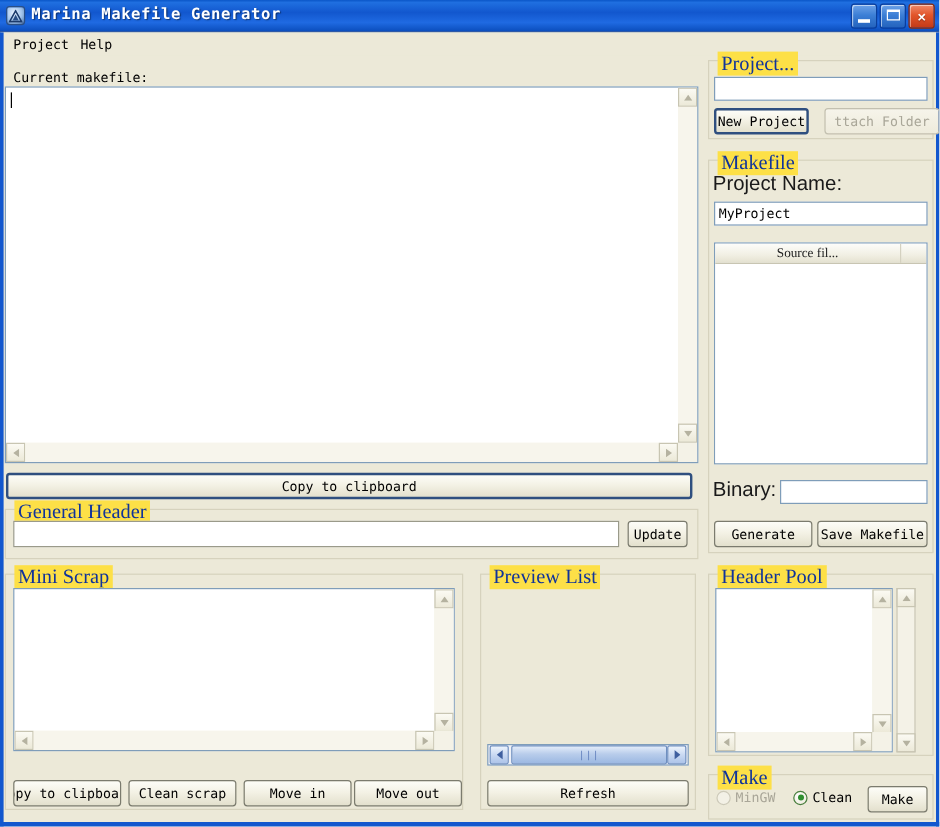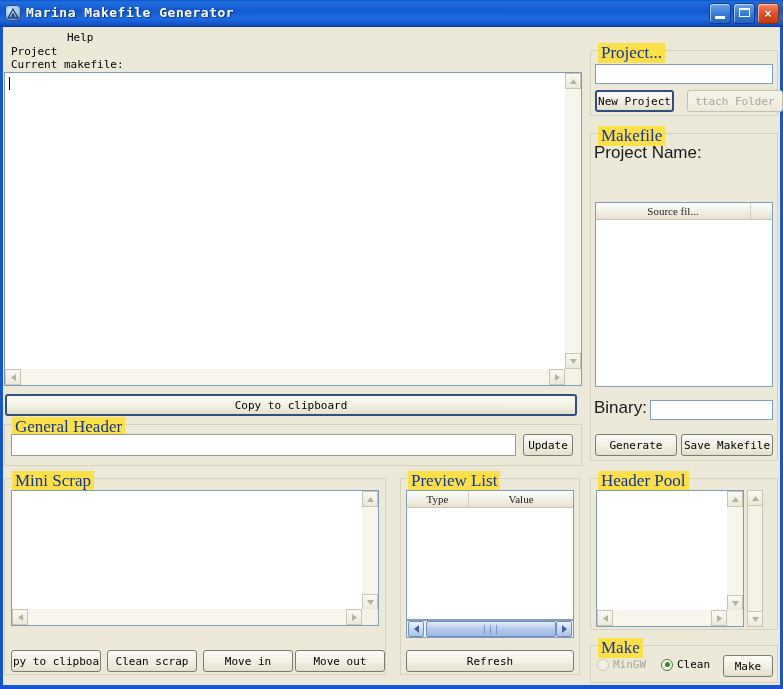--- a/index.html
+++ b/index.html
@@ -240,21 +240,21 @@
       <div class="tb-btn">
         <span class="max-box"></span>
       </div>
       <div class="tb-btn close">
         <span class="g">×</span>
       </div>
     </div>
   </div>
 
   <div class="menubar">
-    <div class="menu-item" style="left:7px;margin-top:14px;">Project</div>
+    <div class="menu-item" style="left:7px;">Project</div>
     <div class="menu-item" style="left:63px;">Help</div>
   </div>
 
   <div class="wborder-l"></div>
   <div class="wborder-r"></div>
   <div class="wborder-b"></div>
 
   <div class="label" style="left:11px; top:58px;">Current makefile:</div>
 
   <div class="panel" style="left:4px; top:72px; width:578px; height:314px;">
@@ -332,27 +332,20 @@
     <div style="position:absolute; right:0; bottom:0; width:16px; height:16px; background:#f4f2e7;"></div>
   </div>
 
   <div class="button" style="left:11px;  top:650px; width:90px; height:22px;">opy to clipboar</div>
   <div class="button" style="left:107px; top:650px; width:90px; height:22px;">Clean scrap</div>
   <div class="button" style="left:203px; top:650px; width:90px; height:22px;">Move in</div>
   <div class="button" style="left:295px; top:650px; width:90px; height:22px;">Move out</div>
 
   <div class="groupbox" style="left:400px; top:478px; width:180px; height:197px;">
     <span class="gb-title">Preview List</span>
-  </div>
-  <div class="panel" style="left:406px; top:490px; width:168px; height:130px;">
-    <div class="listhdr">
-      <div class="col" style="width:62px;">Type</div>
-      <div class="col" style="width:104px; border-right:none;">Value</div>
-    </div>
-    <div style="position:absolute; left:0; top:17px; right:0; bottom:18px; background:#fff;"></div>
   </div>
 
   <div class="sb-h" style="left:406px; top:620px; width:168px; height:18px; background:#eef1f8; border:1px solid #7f9db9; box-sizing:border-box;">
     <div class="sb-arrow blue" style="left:1px; top:0px;">
       <svg width="5" height="8" viewBox="0 0 5 8">
           <polygon points="5,0 5,8 0,4" fill="#3f5f9f"></polygon>
         </svg>
     </div>
     <div class="sb-thumb-blue" style="left:19px; top:0px; width:130px; height:16px;">
       <span style="position:absolute; left:50%; top:50%; transform:translate(-50%,-50%); color:#5f7ebc; font-size:8px; letter-spacing:1px;">|||</span>
@@ -370,20 +363,21 @@
     <span class="gb-title">Project...</span>
   </div>
   <div class="textinput blueborder" style="left:595px; top:64px; width:178px; height:20px;" placeholder=""></div>
   <div class="button default" style="left:595px; top:90px; width:79px; height:22px;">New Project</div>
   <div class="button disabled" style="left:687px; top:90px; width:96px; height:22px;">ttach Folder</div>
 
   <div class="groupbox" style="left:590px; top:133px; width:188px; height:328px;">
     <span class="gb-title">Makefile</span>
   </div>
   <div class="label big" style="left:594px; top:143px;text-align:center;">Project Name:</div>
+  <div class="textinput blueborder" style="left:595px; top:168px; width:178px; height:20px;">MyProject</div>
 
   <div class="panel" style="left:595px; top:202px; width:178px; height:185px;">
     <div class="listhdr">
       <div class="col" style="width:155px;">Source fil...</div>
       <div class="col" style="width:21px; border-right:none;"></div>
     </div>
     <div style="position:absolute; left:0; top:17px; right:0; bottom:0; background:#fff;"></div>
   </div>
 
   <div class="label big" style="left:594px; top:398px;">Binary:</div>

